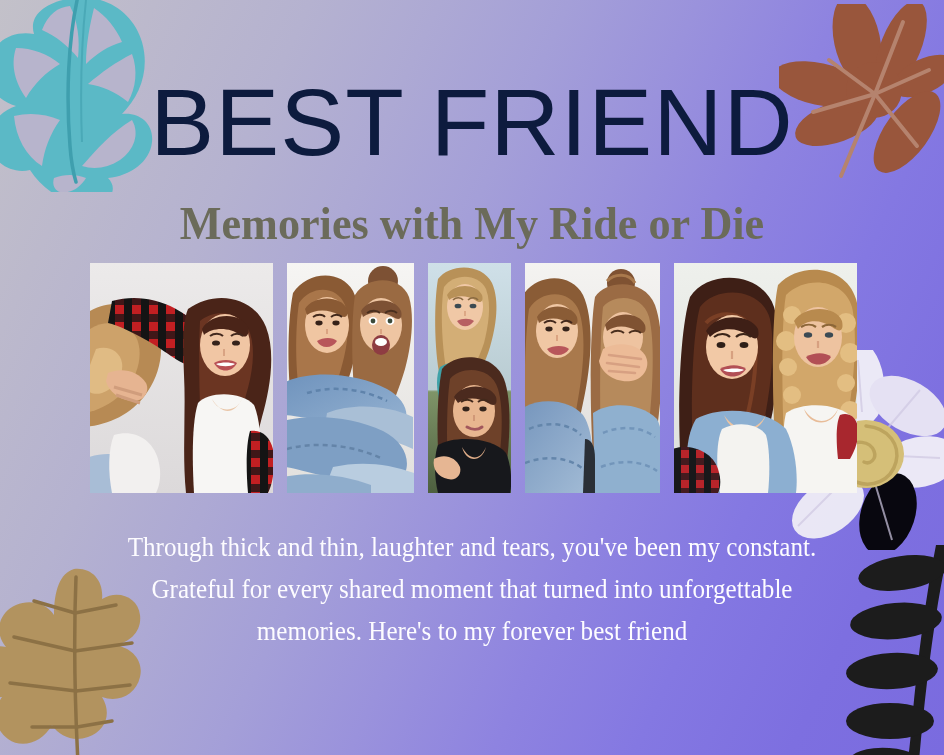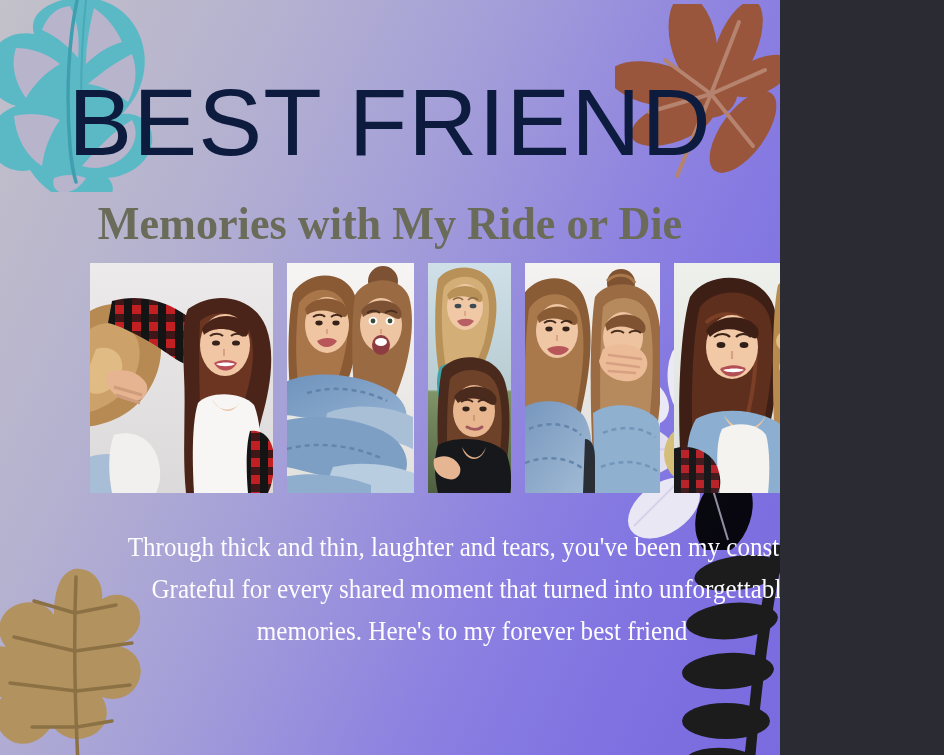--- a/index.html
+++ b/index.html
@@ -2,21 +2,21 @@
 <html><head>
 <meta charset="utf-8">
 <style>
   html, body {
     margin: 0;
     padding: 0;
     background: #2b2b33;
   }
   #poster {
     position: relative;
-    width: 780px;
+    width: 944px;
     height: 755px;
     overflow: hidden;
     font-family: "Liberation Sans", sans-serif;
     background:
       linear-gradient(115deg,
         #c3c1c9 0%,
         #bcb9cc 12%,
         #b5b2d0 24%,
         #ada9d4 34%,
         #a49fd8 44%,

